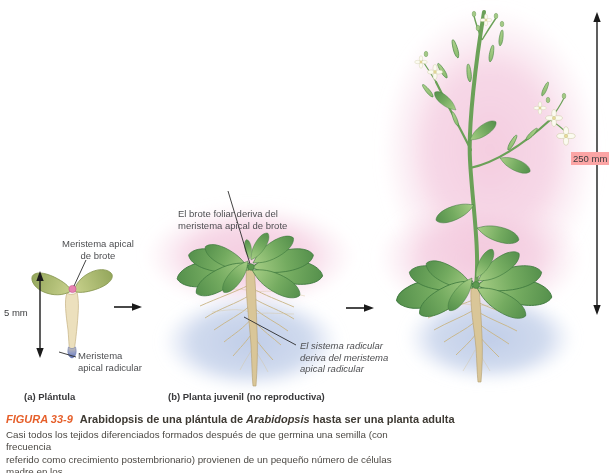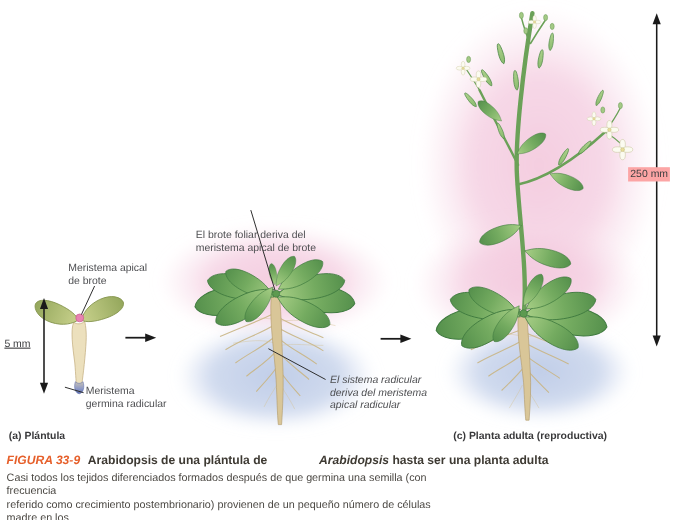--- a/index.html
+++ b/index.html
@@ -26,21 +26,21 @@
     position:absolute;
     font-size:9.5px;font-weight:700;color:#38383a;
     white-space:nowrap;
   }
   .caption{position:absolute;left:6px;top:413px;width:600px;}
   .caption-title{
     font-size:11px;font-weight:700;color:#3e3a33;
     white-space:nowrap;
   }
   .caption-title .fig-num{color:#e65f2a;margin-right:7px;font-style:italic;}
-  .caption-title .it{font-style:italic;margin-left:44px;}
+  .caption-title .it{font-style:italic;}
   .caption-body{
     margin-top:4px;
     font-size:9.8px;line-height:12.4px;color:#4c4944;
     white-space:pre-line;width:400px;
   }
 </style>
 </head>
 <body>
 
 <div class="fig">
@@ -254,34 +254,34 @@
       <polygon points="40,271 36.3,281 43.7,281" fill="#1a1a1a"></polygon>
       <polygon points="40,358 36.3,348 43.7,348" fill="#1a1a1a"></polygon>
     </g>
     <g>
       <line x1="597" y1="20" x2="597" y2="307" stroke="#1a1a1a" stroke-width="1.4"></line>
       <polygon points="597,12 593.3,22 600.7,22" fill="#1a1a1a"></polygon>
       <polygon points="597,315 593.3,305 600.7,305" fill="#1a1a1a"></polygon>
     </g>
   </svg>
 
-  <div class="lbl" style="left:62px;top:238px;">Meristema apical
+  <div class="lbl" style="left:62px;top:238px;text-align:center;">Meristema apical
 de brote</div>
   <div class="lbl" style="left:78px;top:350px;">Meristema
-germina radicular</div>
+apical radicular</div>
   <div class="lbl" style="left:178px;top:160px;margin-top:48px;">El brote foliar deriva del
 meristema apical de brote</div>
   <div class="lbl" style="left:300px;top:340px;font-style:italic;">El sistema radicular
 deriva del meristema
 apical radicular</div>
-  <div class="scale-lbl" style="left:2px;top:306px;background:transparent;text-decoration:underline;">5 mm</div>
+  <div class="scale-lbl" style="left:2px;top:306px;background:transparent;">5 mm</div>
   <div class="scale-lbl" style="left:571px;top:152px;">250 mm</div>
 
-  <div class="panel-caption" style="left:8px;top:391px;">(a) Plántula</div>
-  <div class="panel-caption" style="left:412px;top:391px;">(c) Planta adulta (reproductiva)</div>
+  <div class="panel-caption" style="left:24px;top:391px;">(a) Plántula</div>
+  <div class="panel-caption" style="left:168px;top:391px;">(b) Planta juvenil (no reproductiva)</div>
 
   <div class="caption">
     <div class="caption-title"><span class="fig-num">FIGURA 33-9</span><span>Arabidopsis de una plántula de </span><span class="it">Arabidopsis</span><span> hasta ser una planta adulta</span></div>
     <div class="caption-body">Casi todos los tejidos diferenciados formados después de que germina una semilla (con frecuencia
 referido como crecimiento postembrionario) provienen de un pequeño número de células madre en los
 meristemas apicales de raíz y brotes.</div>
   </div>
 
 </div>
 

